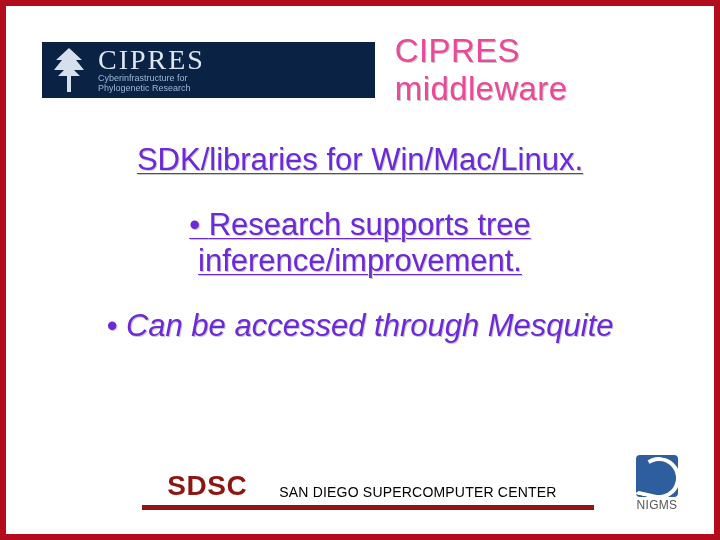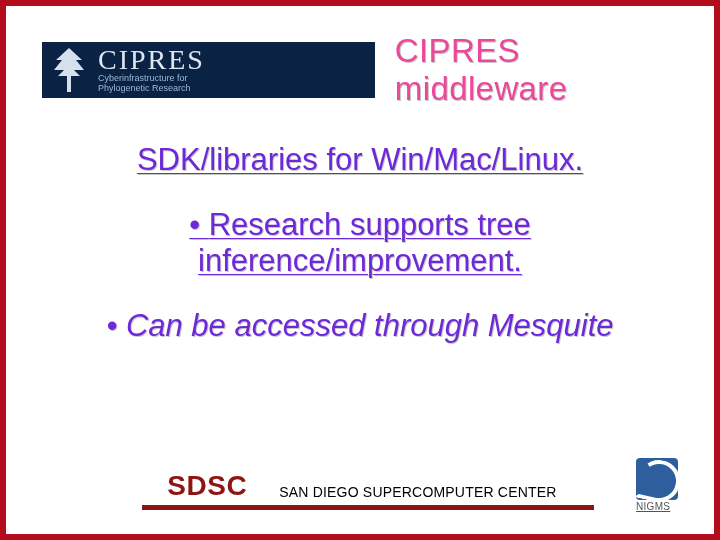--- a/index.html
+++ b/index.html
@@ -15,21 +15,21 @@
   .line{font-size:31px;line-height:1.18;color:#6d28d9;text-shadow:1px 1px 0 #c7c7c7;text-decoration:underline;text-decoration-thickness:1px;text-underline-offset:3px;text-align:center;}
   .para{margin-bottom:28px;}
   .footer{position:absolute;left:40px;right:36px;bottom:24px;}
   .sdsc-row{display:flex;align-items:flex-end;gap:12px;justify-content:center;}
   .sdsc-logo{font-family:Impact,Arial Black,sans-serif;font-weight:700;color:#8e1612;font-size:28px;letter-spacing:0.5px;}
   .sdsc-text{font-size:14px;letter-spacing:0.2px;color:#000;margin-bottom:2px;margin-left:20px;}
   .redbar{height:5px;background:#8e1612;margin:3px 0 0 96px;width:452px;}
   .nigms{position:absolute;right:36px;bottom:22px;text-align:center;}
   .nigms-badge{width:42px;height:42px;background:#2f5e9e;border-radius:4px;position:relative;margin:0 auto 1px;overflow:hidden;}
   .nigms-swirl{position:absolute;width:34px;height:34px;border:4px solid #fff;border-radius:50% 50% 50% 0;top:2px;left:2px;transform:rotate(12deg);border-left-color:transparent;}
-  .nigms-label{font-size:10px;color:#555;text-align:left;letter-spacing:0.3px;text-decoration:underline;}
+  .nigms-label{font-size:12px;color:#555;text-align:center;letter-spacing:0.3px;}
   .url{font-family:Arial,sans-serif;font-size:12px;color:#000;text-align:right;margin:4px 140px 0 0;}
 </style>
 </head>
 <body>
 
 <div class="slide">
 
   <div class="header">
     <div class="cipres-logo">
       <span class="tree-icon">

